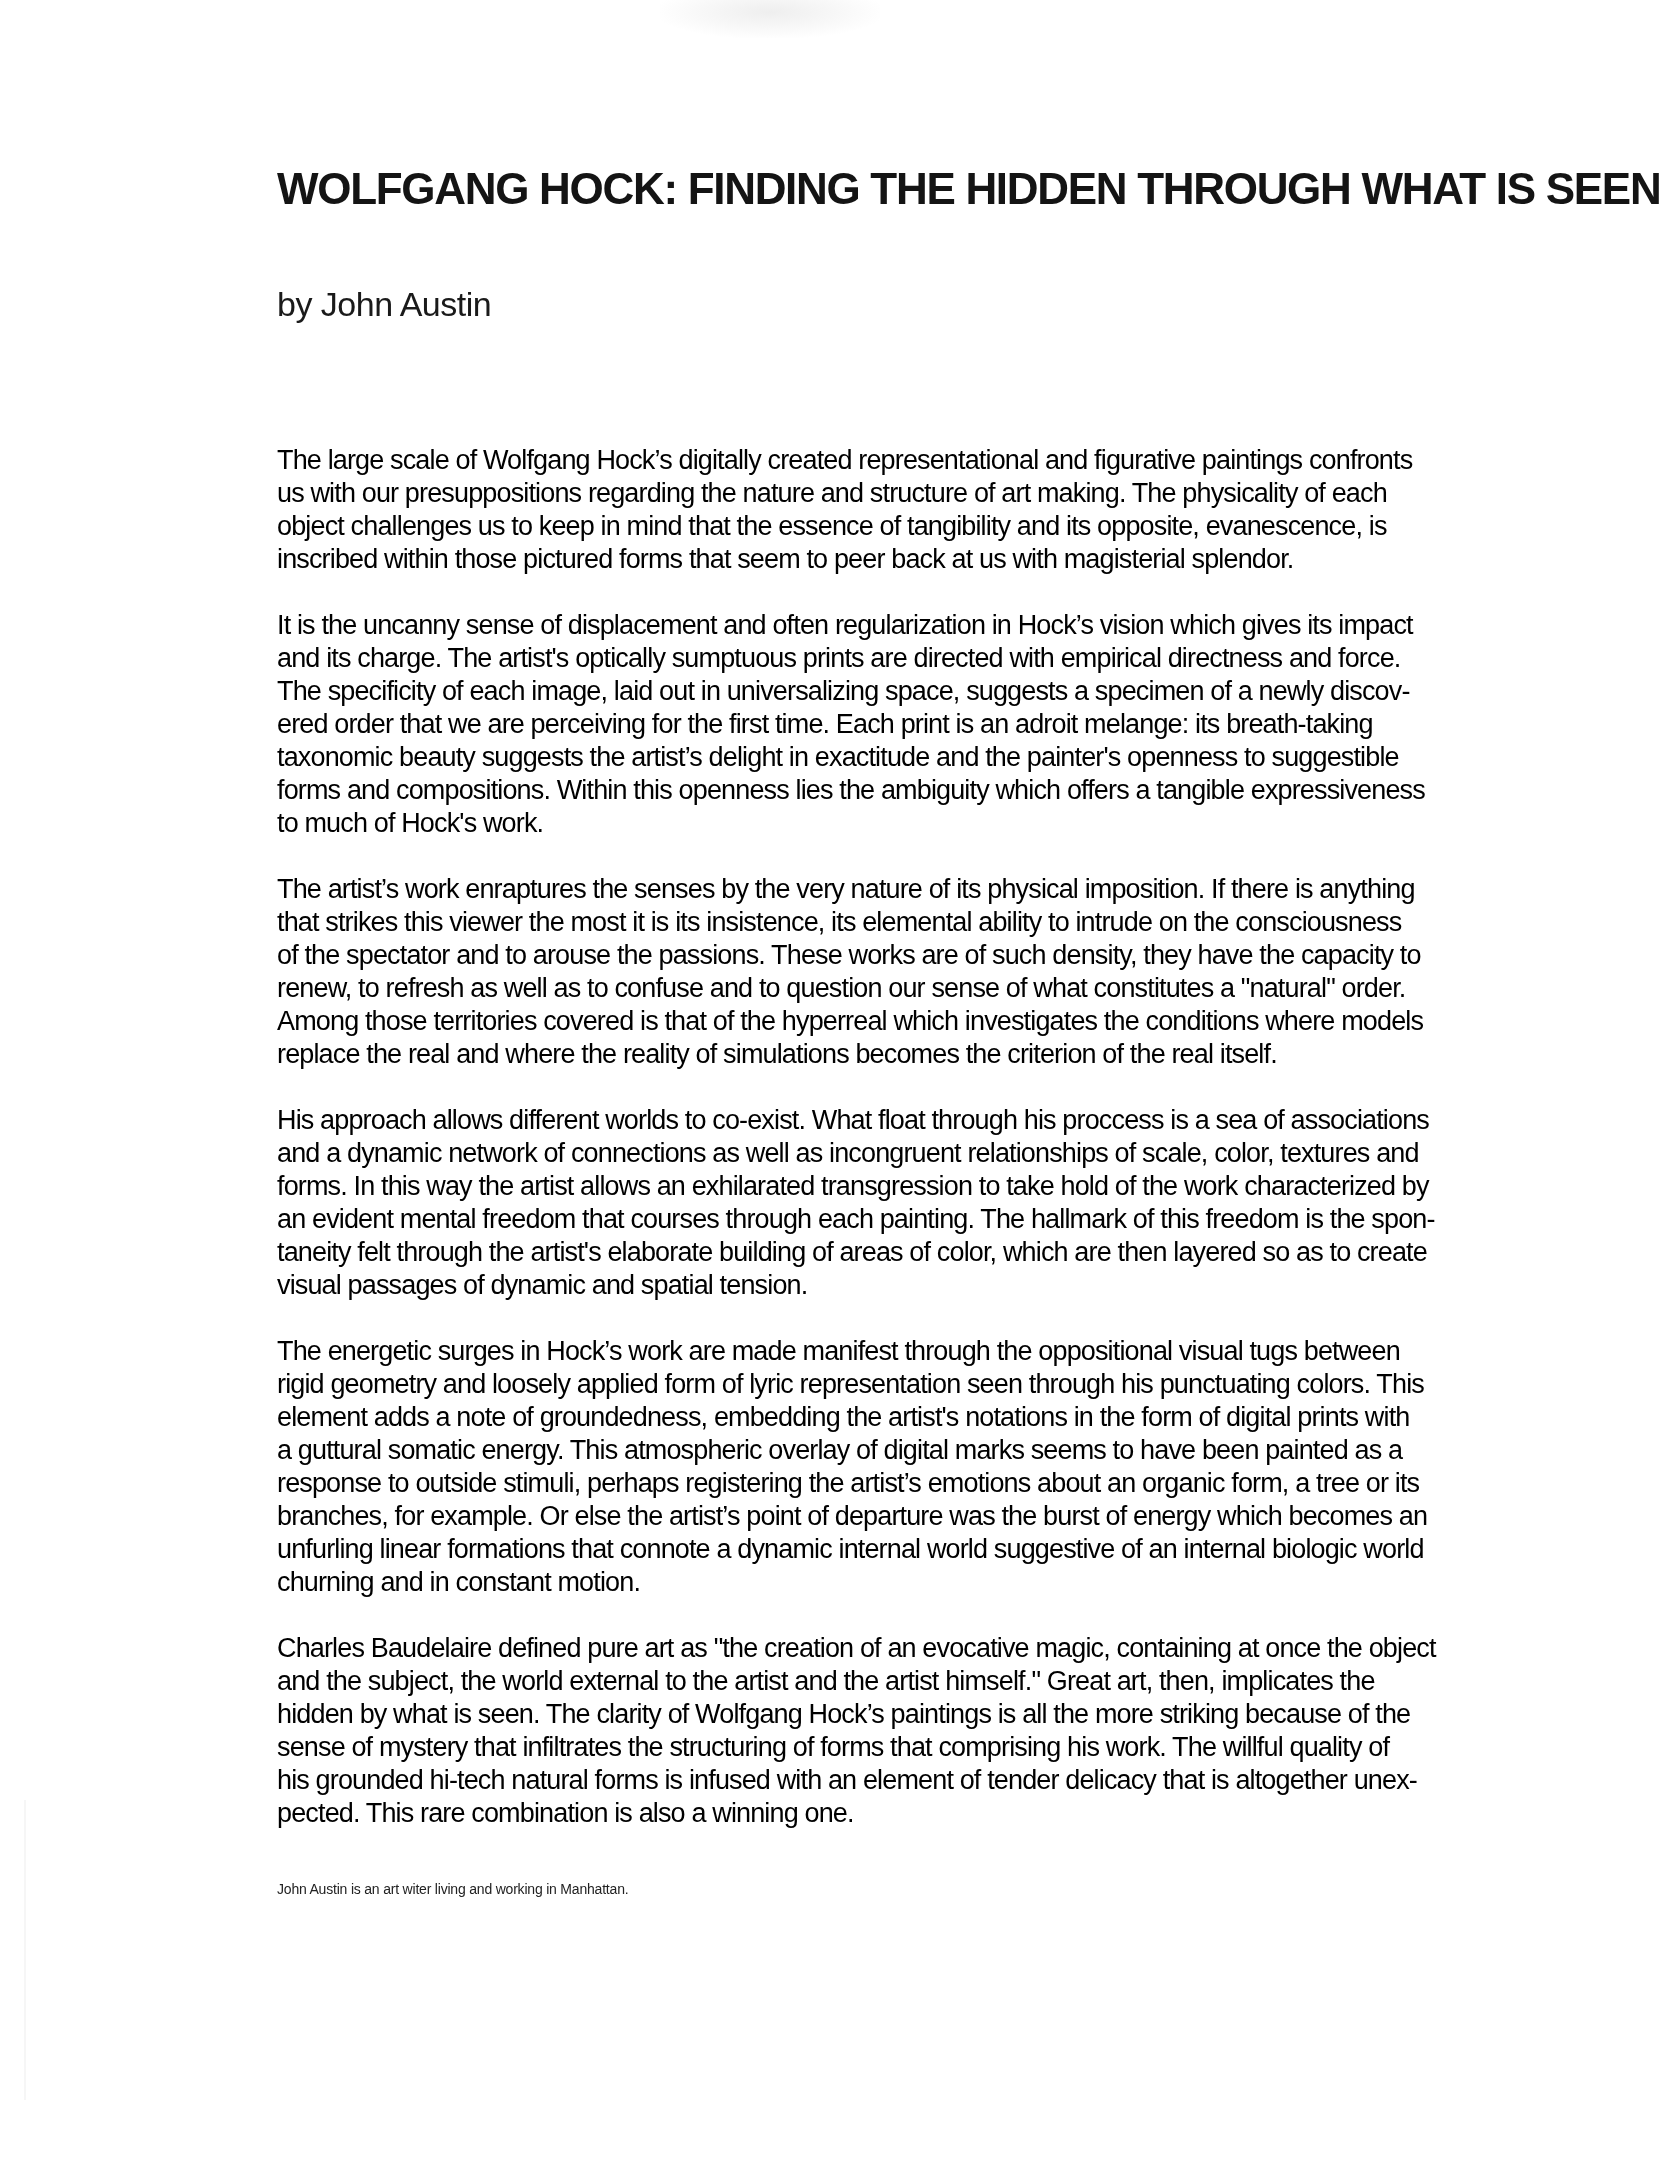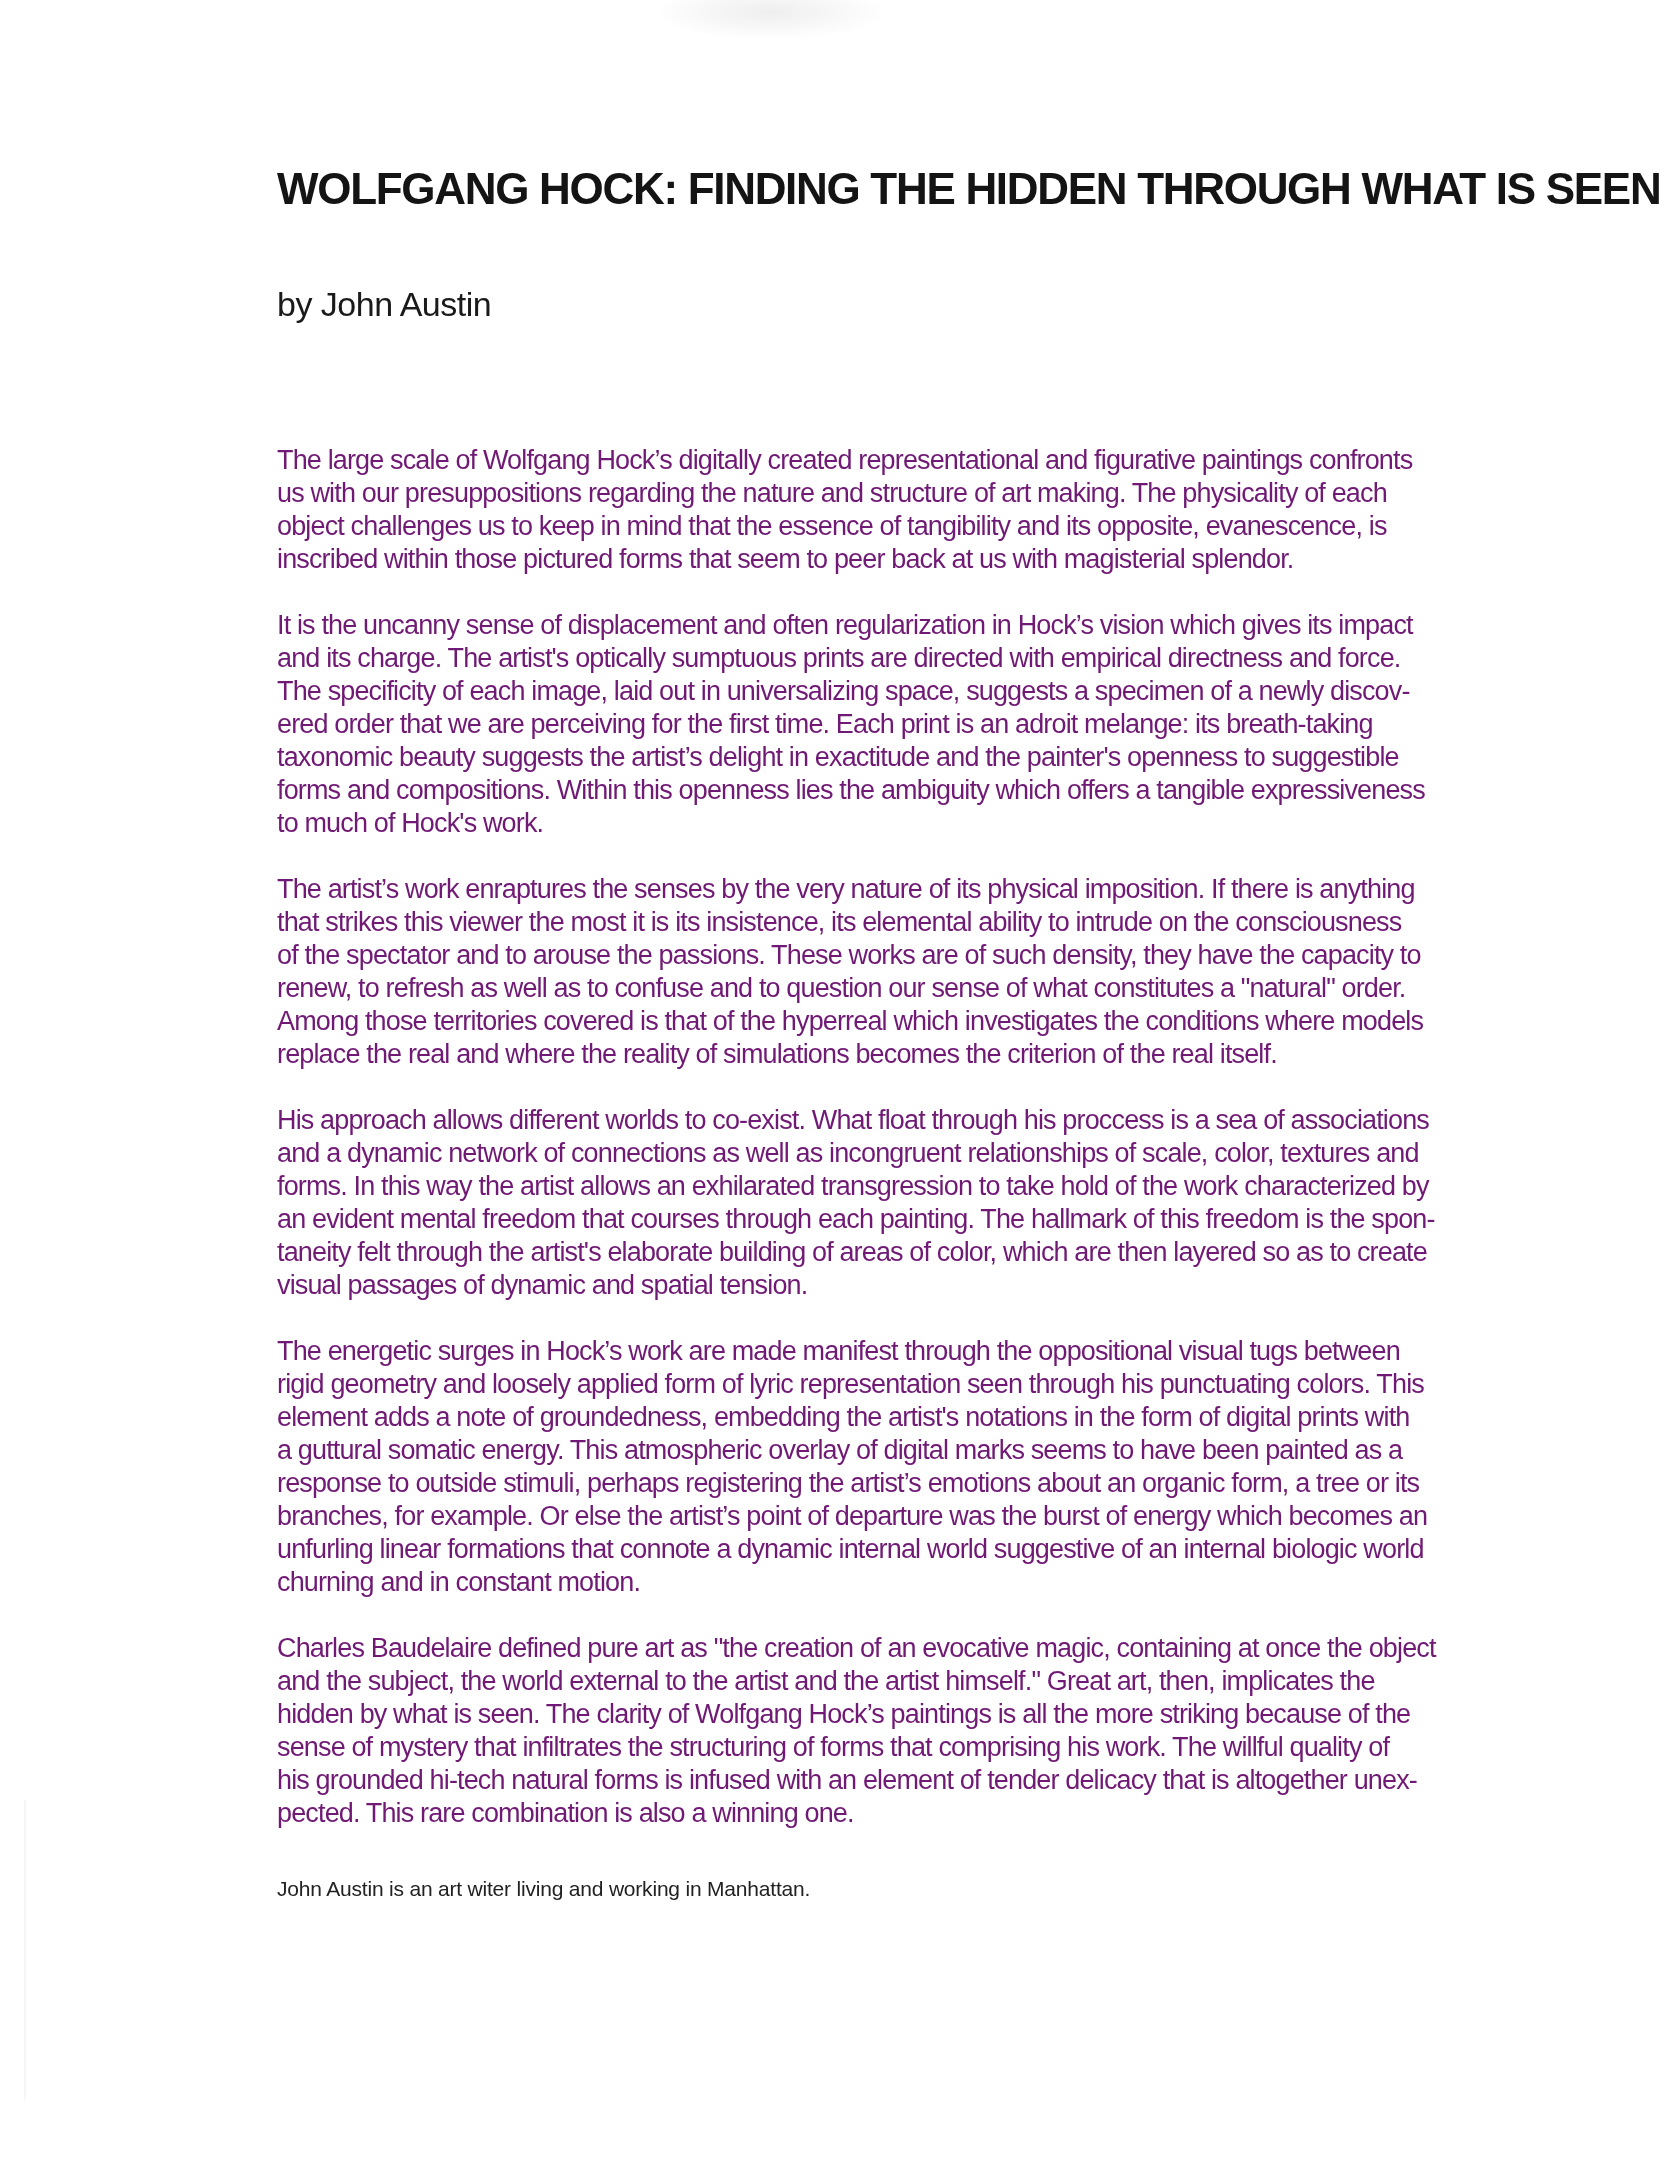--- a/index.html
+++ b/index.html
@@ -58,25 +58,25 @@
   }
   .body-text {
     margin-top: 120px;
   }
   .body-text p {
     margin: 0 0 33px 0;
     font-size: 27px;
     line-height: 33px;
     letter-spacing: -0.85px;
     white-space: pre-line;
-    color: #701a75;
+    color: #000000;
   }
   .author-note {
     margin-top: 46px;
-    font-size: 21px;
+    font-size: 14px;
     line-height: 26px;
     letter-spacing: -0.2px;
     color: #222222;
   }
 </style>
 </head>
 <body>
 
 <div class="page">
 

